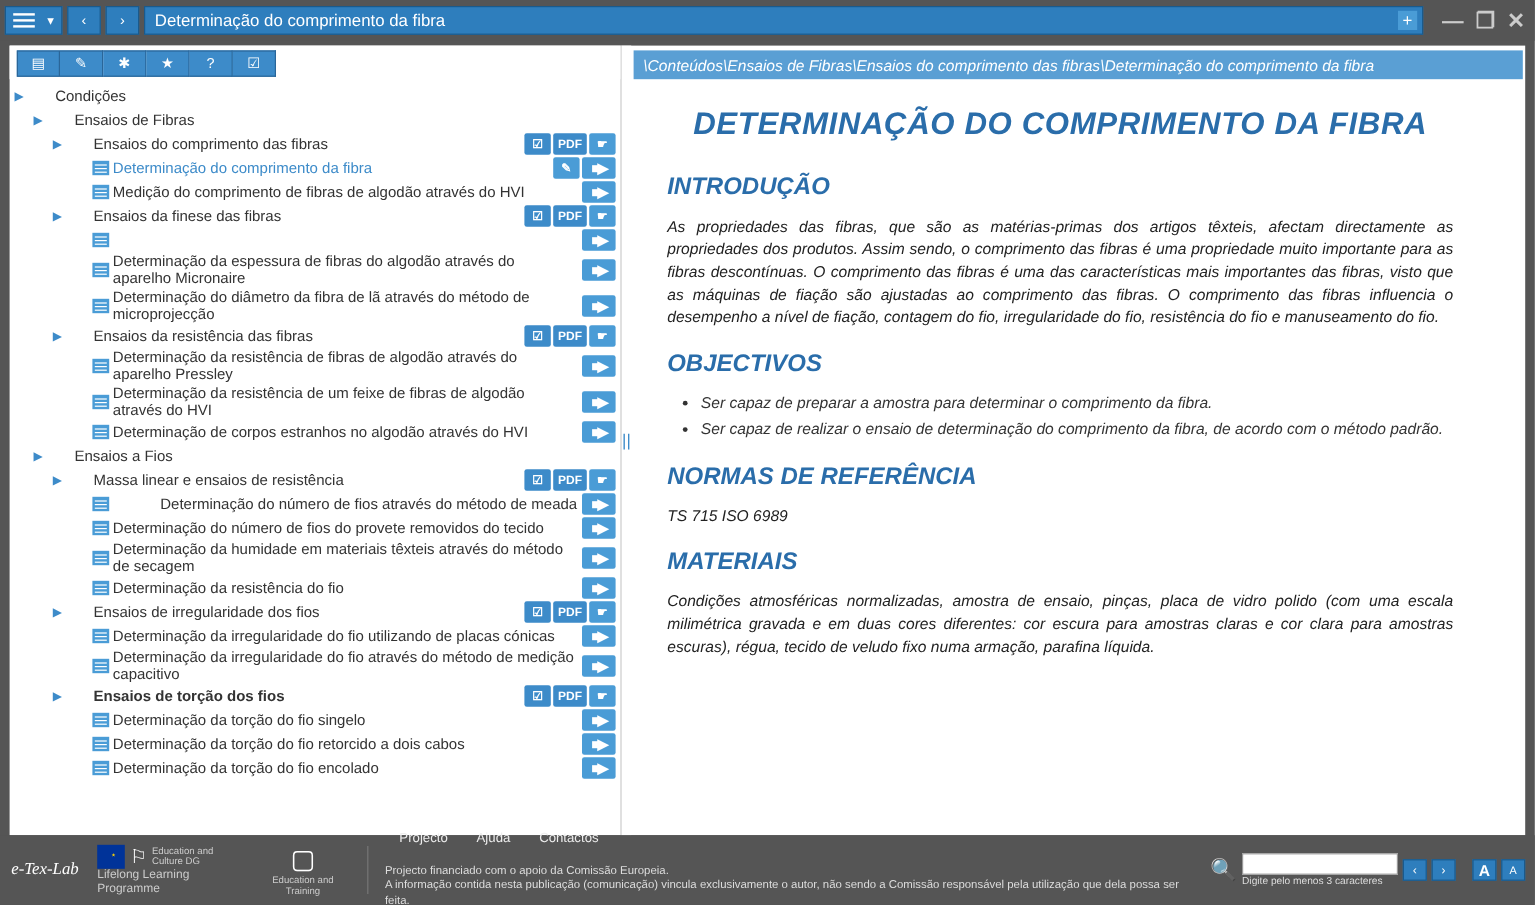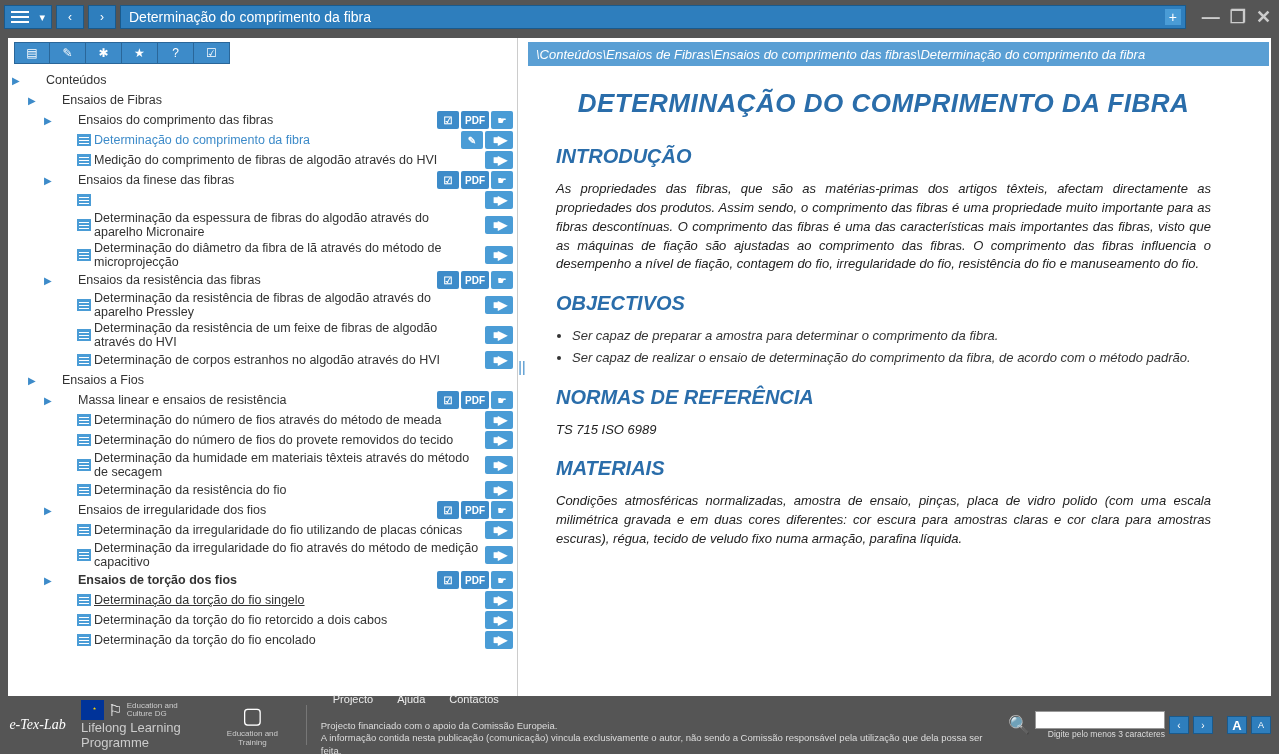--- a/index.html
+++ b/index.html
@@ -48,21 +48,21 @@
   
   .splitter { width: 8px; background: #fff; display: flex; align-items: center; justify-content: center; color: #3d8bc9; font-size: 14px; }
   
   
   .right-panel { flex: 1; display: flex; flex-direction: column; font-style: italic; }
   .breadcrumb { height: 24px; background: #5a9fd4; color: #fff; display: flex; align-items: center; padding: 0 8px; font-size: 13px; margin: 4px 2px 2px 2px; }
   .content { flex: 1; overflow-y: scroll; padding: 20px 60px 20px 30px; font-family: "Trebuchet MS", Verdana, sans-serif; }
   .content h1 { color: #2a6daa; font-size: 26px; text-align: center; margin-bottom: 26px; font-weight: bold; letter-spacing: .5px; }
   .content h2 { color: #2a6daa; font-size: 20px; margin: 18px 0 12px; font-weight: bold; }
   .content p { text-align: justify; margin-bottom: 14px; line-height: 1.45; font-size: 13px; color: #222; }
-  .content ul { margin-left: 16px; margin-bottom: 12px; }
+  .content ul { margin-left: 28px; margin-bottom: 12px; }
   .content li { margin-bottom: 4px; font-size: 13px; line-height: 1.4; }
   
   
   .footer { position: absolute; bottom: 0; left: 0; right: 0; height: 58px; background: #555; display: flex; align-items: center; padding: 4px 8px; color: #ccc; font-size: 10px; gap: 14px; }
   .logo-box { width: 60px; height: 44px; display: flex; align-items: center; justify-content: center; }
   .etex { color: #fff; font-style: italic; font-size: 14px; font-family: cursive; }
   .eu-flag { width: 30px; height: 20px; background: #039; display: inline-block; position: relative; }
   .eu-flag::after { content: "⋆"; color: gold; font-size: 8px; position: absolute; left: 11px; top: 4px; }
   .flinks { display: flex; gap: 24px; padding: 0 12px; }
   .flinks a { color: #eee; text-decoration: none; font-size: 11px; }
@@ -106,21 +106,21 @@
       <div class="tool-btn">✎</div>
       <div class="tool-btn">✱</div>
       <div class="tool-btn">★</div>
       <div class="tool-btn">?</div>
       <div class="tool-btn">☑</div>
     </div>
     <div class="tree" id="tree">
         <div class="tree-row indent-0">
           <span class="tree-arrow" style="transform: none;">▶</span>
           <span class="tree-ico"></span>
-          <span class="label" style="padding-right: 4px;">Conteúdos</span>
+          <span class="label" style="padding-right: 4px;">Condições</span>
         </div>
         <div class="tree-row indent-1">
           <span class="tree-arrow" style="transform: none;">▶</span>
           <span class="tree-ico"></span>
           <span class="label" style="padding-right: 4px;">Ensaios de Fibras</span>
         </div>
         <div class="tree-row indent-2">
           <span class="tree-arrow" style="transform: none;">▶</span>
           <span class="tree-ico"></span>
           <span class="label" style="padding-right: 94px;">Ensaios do comprimento das fibras</span>
@@ -259,21 +259,21 @@
             <span class="badge badge-chk">☑</span>
             <span class="badge badge-pdf">PDF</span>
             <span class="badge badge-hand">☛</span>
           </span>
         </div>
         <div class="tree-row indent-3">
           <span class="tree-arrow"></span>
           <span class="tree-ico">
             <span class="doc-ico"></span>
           </span>
-          <span class="label" style="padding-right: 34px;">Determinação do número de fios através do método de meada</span>
+          <span class="label" style="padding-right: 34px; text-align: right;">Determinação do número de fios através do método de meada</span>
           <span class="row-icons">
             <span class="badge badge-vid">
               <span style="letter-spacing:-2px">■▶</span>
             </span>
           </span>
         </div>
         <div class="tree-row indent-3">
           <span class="tree-arrow"></span>
           <span class="tree-ico">
             <span class="doc-ico"></span>
@@ -351,21 +351,21 @@
             <span class="badge badge-chk">☑</span>
             <span class="badge badge-pdf">PDF</span>
             <span class="badge badge-hand">☛</span>
           </span>
         </div>
         <div class="tree-row indent-3">
           <span class="tree-arrow"></span>
           <span class="tree-ico">
             <span class="doc-ico"></span>
           </span>
-          <span class="label" style="padding-right: 34px; text-decoration: underline;">Determinação da torção do fio singelo</span>
+          <span class="label" style="padding-right: 34px;">Determinação da torção do fio singelo</span>
           <span class="row-icons">
             <span class="badge badge-vid">
               <span style="letter-spacing:-2px">■▶</span>
             </span>
           </span>
         </div>
         <div class="tree-row indent-3">
           <span class="tree-arrow"></span>
           <span class="tree-ico">
             <span class="doc-ico"></span>
@@ -416,21 +416,21 @@
 <div class="footer">
   <div class="logo-box">
       <span class="etex">e-Tex-Lab</span>
     </div>
   <div class="logo-box" style="flex-direction:column;width:120px">
     <div style="display:flex;gap:4px;align-items:center">
         <span class="eu-flag"></span>
         <span style="font-size:16px;color:#fff">⚐</span>
         <span style="font-size:8px;line-height:1">Education and Culture DG</span>
       </div>
-    <div style="font-size:13px">Lifelong Learning Programme</div>
+    <div style="font-size:10px">Lifelong Learning Programme</div>
   </div>
   <div class="logo-box" style="width:80px;flex-direction:column">
     <span style="font-size:22px;color:#fff">▢</span>
     <span style="font-size:8px;text-align:center">Education and Training</span>
   </div>
   <div style="border-left:1px solid #777;height:40px"></div>
   <div style="display:flex;flex-direction:column;gap:15px">
     <div class="flinks">
       <a>Projecto</a>
       <a>Ajuda</a>
@@ -438,21 +438,21 @@
     </div>
     <div class="disclaimer">
       <div>Projecto financiado com o apoio da Comissão Europeia.</div>
       <div>A informação contida nesta publicação (comunicação) vincula exclusivamente o autor, não sendo a Comissão responsável pela utilização que dela possa ser feita.</div>
     </div>
   </div>
   <div class="search-box">
     <span class="mag">🔍</span>
     <div style="position:relative">
       <input type="text" style="">
-      <div style="font-size:8.5px;color:#ddd;text-align:right">Digite pelo menos 3 caracteres</div>
+      <div style="font-size:8.5px;color:#ddd;text-align:left">Digite pelo menos 3 caracteres</div>
     </div>
     <span class="sq-btn">‹</span>
     <span class="sq-btn">›</span>
     <span style="width:6px"></span>
     <span class="sq-btn" style="font-size:13px;font-weight:bold">A</span>
     <span class="sq-btn" style="font-size:9px">A</span>
   </div>
 </div>
 
 </body></html>

